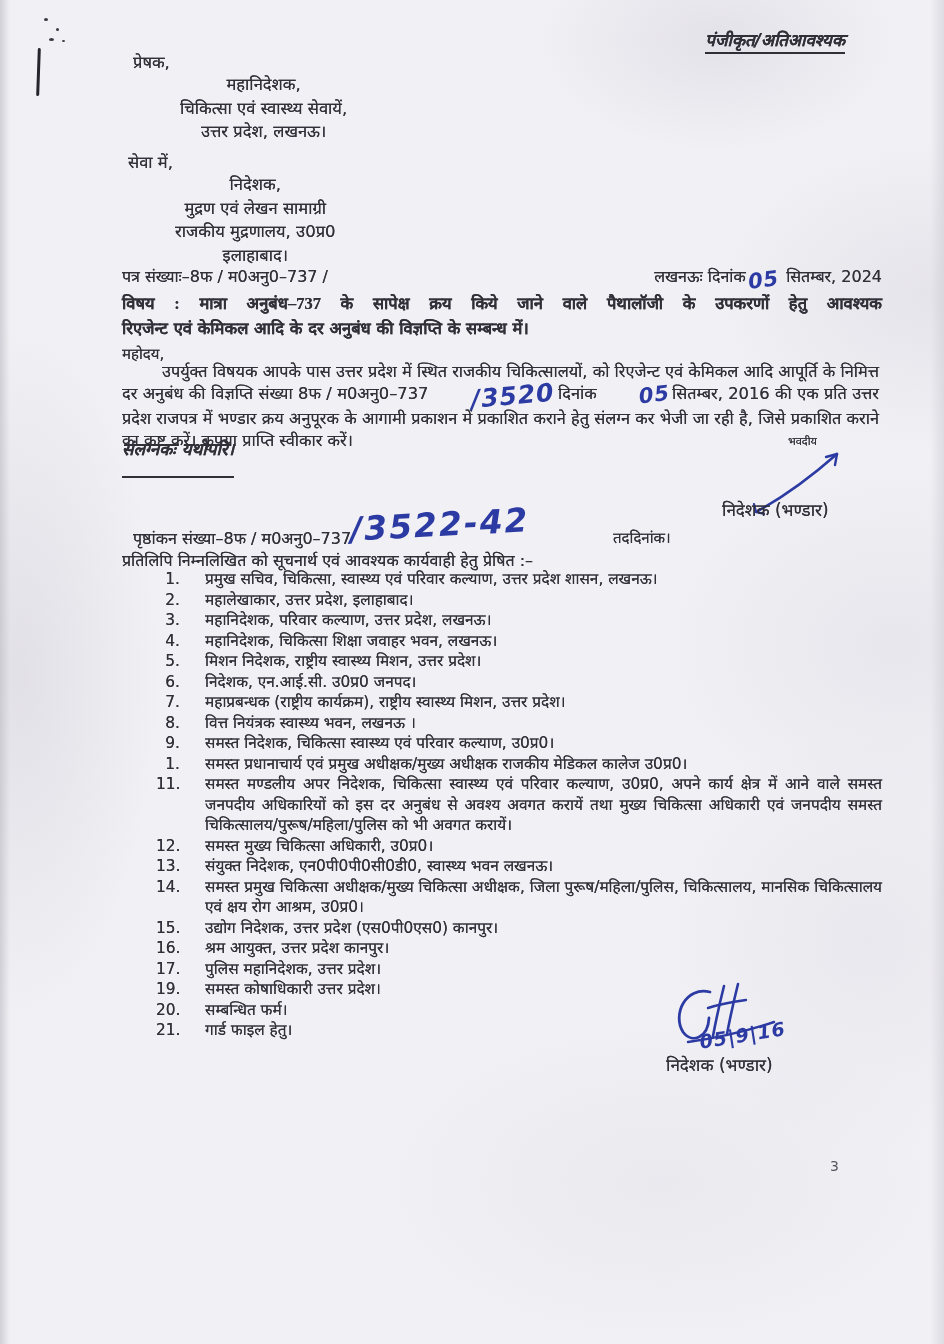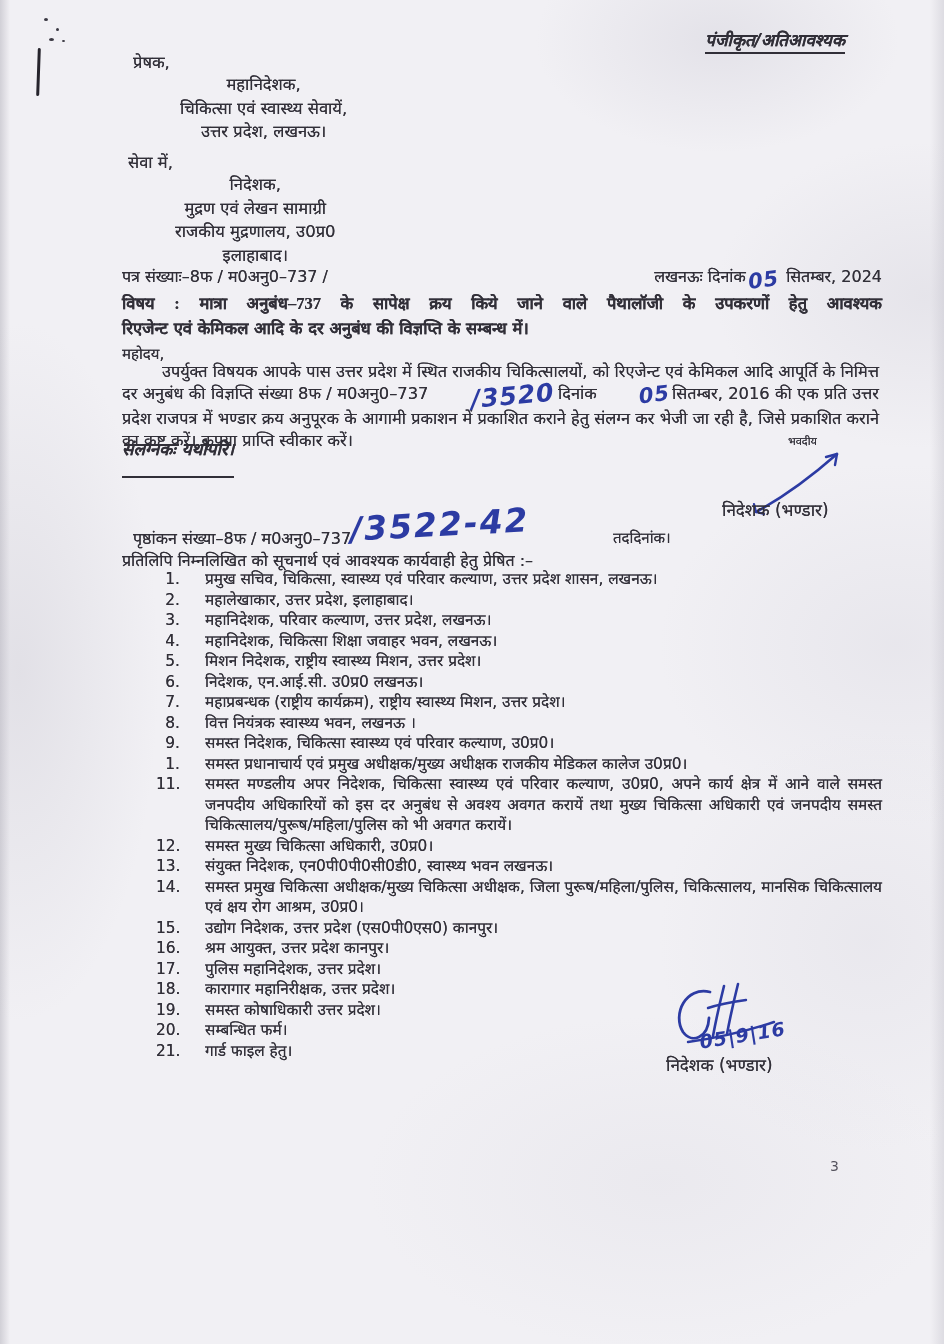--- a/index.html
+++ b/index.html
@@ -156,21 +156,21 @@
         <span class="txt">महानिदेशक, चिकित्सा  शिक्षा जवाहर भवन, लखनऊ।</span>
       </div>
 
       <div class="copy-item">
         <span class="num">5.</span>
         <span class="txt">मिशन निदेशक, राष्ट्रीय स्वास्थ्य मिशन, उत्तर प्रदेश।</span>
       </div>
 
       <div class="copy-item">
         <span class="num">6.</span>
-        <span class="txt">निदेशक, एन.आई.सी. उ0प्र0 लखनऊ।</span>
+        <span class="txt">निदेशक, एन.आई.सी. उ0प्र0 जनपद।</span>
       </div>
 
       <div class="copy-item">
         <span class="num">7.</span>
         <span class="txt">महाप्रबन्धक (राष्ट्रीय कार्यक्रम), राष्ट्रीय स्वास्थ्य मिशन, उत्तर प्रदेश।</span>
       </div>
 
       <div class="copy-item">
         <span class="num">8.</span>
         <span class="txt">वित्त नियंत्रक स्वास्थ्य भवन, लखनऊ ।</span>
@@ -214,24 +214,20 @@
       <div class="copy-item">
         <span class="num">16.</span>
         <span class="txt">श्रम आयुक्त, उत्तर प्रदेश कानपुर।</span>
       </div>
 
       <div class="copy-item">
         <span class="num">17.</span>
         <span class="txt">पुलिस महानिदेशक, उत्तर प्रदेश।</span>
       </div>
 
-      <div class="copy-item">
-        <span class="num">18.</span>
-        <span class="txt">कारागार महानिरीक्षक, उत्तर प्रदेश।</span>
-      </div>
 
       <div class="copy-item">
         <span class="num">19.</span>
         <span class="txt">समस्त कोषाधिकारी उत्तर प्रदेश।</span>
       </div>
 
       <div class="copy-item">
         <span class="num">20.</span>
         <span class="txt">सम्बन्धित फर्म।</span>
       </div>

